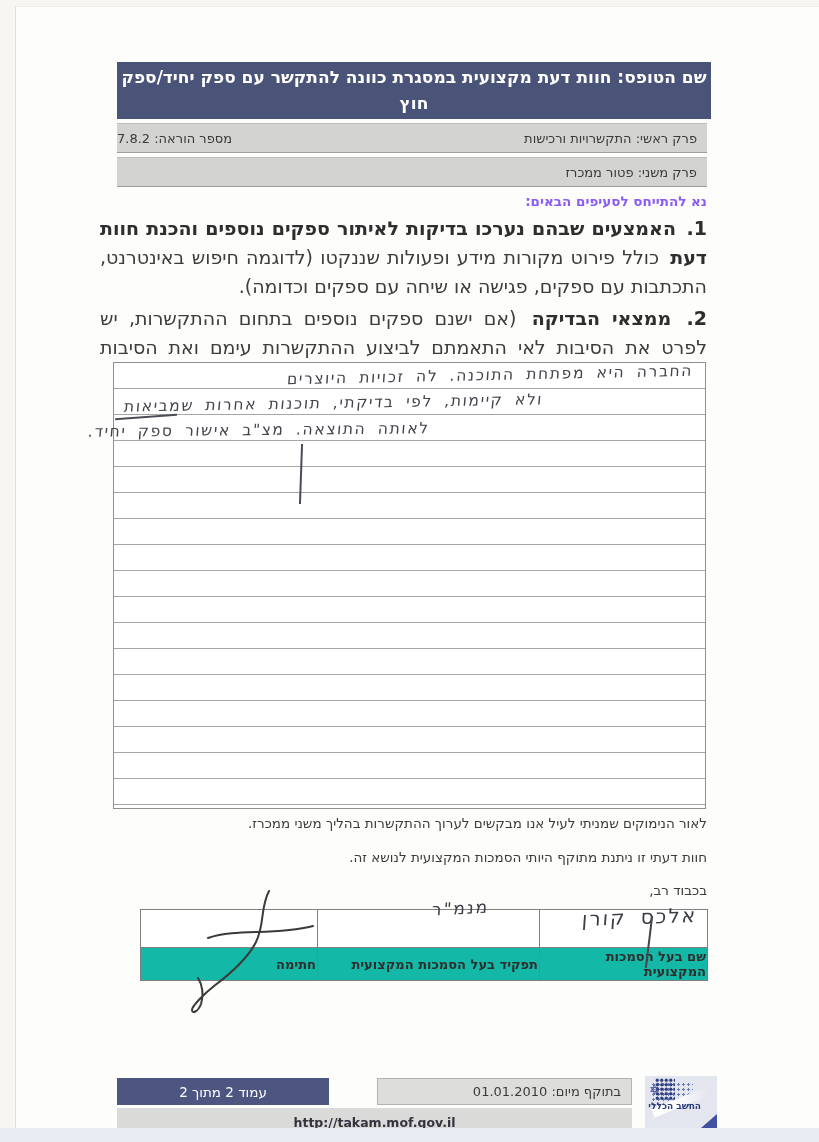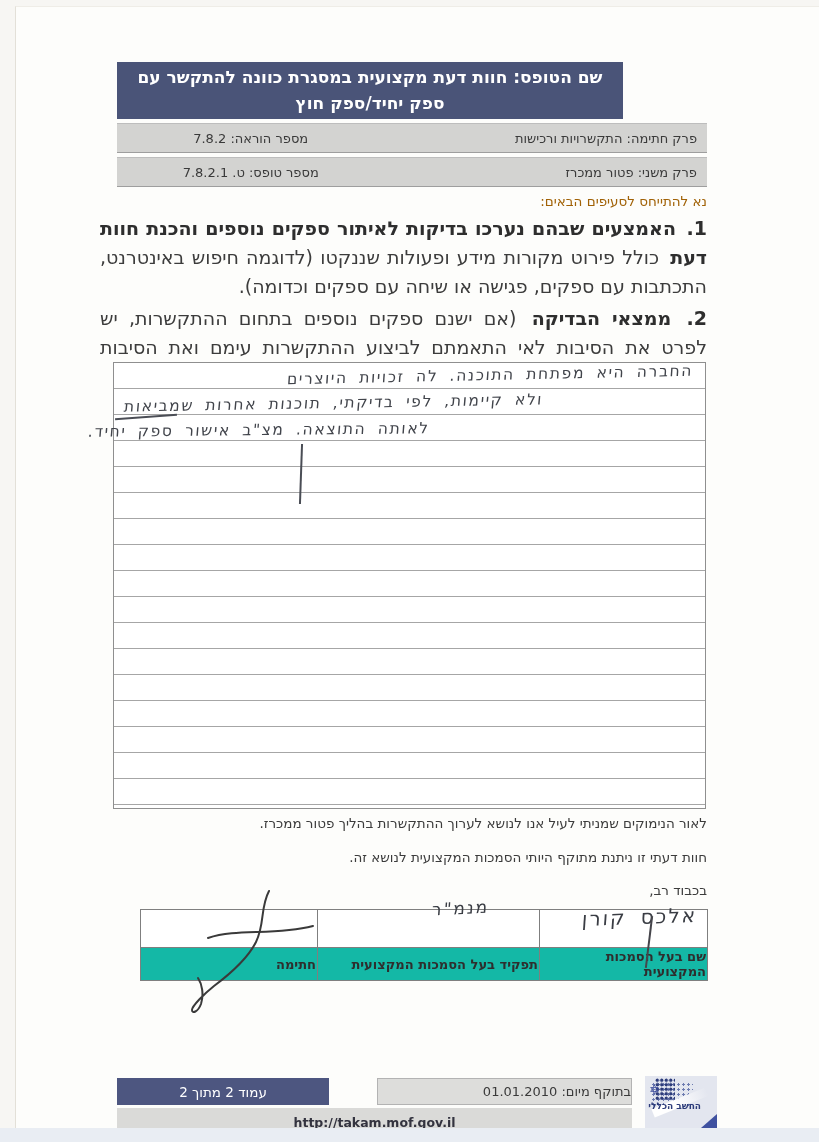--- a/index.html
+++ b/index.html
@@ -11,38 +11,38 @@
   }
   .scan{position:relative;width:819px;height:1142px;direction:rtl;}
   .paper{
     position:absolute;left:15px;top:6px;width:804px;height:1122px;
     background:#fdfdfb;border-left:1px solid #e3e0d8;border-top:1px solid #efede7;
   }
   .bottom-strip{position:absolute;left:0;top:1128px;width:819px;height:14px;background:#e9edf3;}
 
   
   .title-bar{
-    position:absolute;left:117px;top:62px;width:506px;height:57px;
+    position:absolute;left:117px;top:62px;width:594px;height:57px;
     background:#4a5478;color:#ffffff;
     font-size:17px;font-weight:bold;text-align:center;line-height:1.55;
     padding-top:2px;box-sizing:border-box;
   }
 
   
   .meta-row{
     position:absolute;left:117px;width:590px;height:30px;
     background:#d3d3d1;border-top:1px solid #bdbdbd;border-bottom:1px solid #9e9e9e;
     display:flex;align-items:center;font-size:13px;box-sizing:border-box;
   }
   .meta-row .cell-r{flex:0 0 54%;padding-right:10px;box-sizing:border-box;}
-  .meta-row .cell-l{flex:0 0 46%;padding-right:4px;box-sizing:border-box;text-align:center;}
+  .meta-row .cell-l{flex:0 0 46%;padding-right:4px;box-sizing:border-box;text-align:left;}
   .row1{top:123px;} .row2{top:157px;}
 
   
-  .intro{position:absolute;right:112px;top:193px;font-size:13.5px;font-weight:normal;color:#a16207;}
+  .intro{position:absolute;right:112px;top:193px;font-size:13.5px;font-weight:bold;color:#8b5cf6;}
   .items{position:absolute;right:112px;left:100px;top:214px;font-size:19px;color:#3c3c3c;}
   .items p{margin:0 0 3px 0;line-height:29px;text-align:justify;text-align-last:right;}
   .item-num{font-weight:bold;color:#2e2e2e;margin-left:4px;}
   .item-bold{font-weight:bold;color:#2e2e2e;margin-left:4px;}
 
   
   .notes-box{
     position:absolute;left:113px;top:362px;width:593px;height:447px;
     border:1px solid #8f8f8f;background:
       repeating-linear-gradient(to bottom,#ffffff 0px,#ffffff 25px,#a6a6a6 25px,#a6a6a6 26px);
@@ -89,21 +89,21 @@
 
   
   .footer-page-box{
     position:absolute;left:117px;top:1078px;width:212px;height:27px;
     background:#4d5680;color:#ffffff;font-size:13.5px;
     display:flex;align-items:center;justify-content:center;
   }
   .footer-date-box{
     position:absolute;left:377px;top:1078px;width:255px;height:27px;
     background:#dddddb;border:1px solid #b3b3b3;box-sizing:border-box;
-    font-size:13px;display:flex;align-items:center;
+    font-size:13px;display:flex;align-items:center;padding-right:10px;
   }
   .footer-url-bar{
     position:absolute;left:117px;top:1108px;width:515px;height:20px;
     background:#dadad8;overflow:hidden;text-align:center;
   }
   .footer-url-bar div{margin-top:7px;font-size:12.5px;font-weight:bold;color:#33333f;direction:ltr;}
 
   
   .logo{
     position:absolute;left:645px;top:1076px;width:72px;height:52px;
@@ -135,26 +135,25 @@
 <body>
 
 <div class="scan">
   <div class="paper"></div>
 
   <div class="title-bar">
     <span>שם הטופס: חוות דעת מקצועית במסגרת כוונה להתקשר עם ספק יחיד/ספק חוץ</span>
   </div>
 
   <div class="meta-row row1">
-    <div class="cell-r">פרק חתימה: התקשרויות ורכישות</div>
+    <div class="cell-r">פרק ראשי: התקשרויות ורכישות</div>
     <div class="cell-l">מספר הוראה: 7.8.2</div>
   </div>
   <div class="meta-row row2">
     <div class="cell-r">פרק משני: פטור ממכרז</div>
-    <div class="cell-l">מספר טופס: ט. 7.8.2.1</div>
   </div>
 
   <div class="intro">נא להתייחס לסעיפים הבאים:</div>
 
   <div class="items">
     <p>
       <span class="item-num">1.</span>
       <span class="item-bold">האמצעים שבהם נערכו בדיקות לאיתור ספקים נוספים והכנת חוות דעת</span>
       <span>כולל פירוט מקורות מידע ופעולות שננקטו (לדוגמה חיפוש באינטרנט, התכתבות עם ספקים, פגישה או שיחה עם ספקים וכדומה).</span>
     </p>
@@ -170,21 +169,21 @@
     </p>
   </div>
 
   <div class="notes-box"></div>
   <div class="hw hw1">החברה היא מפתחת התוכנה. לה זכויות היוצרים</div>
   <div class="hw hw2">ולא קיימות, לפי בדיקתי, תוכנות אחרות שמביאות</div>
   <div class="hw hw3">לאותה התוצאה. מצ"ב אישור ספק יחיד.</div>
   <div class="hw-stroke"></div>
   <div class="hw-desc"></div>
 
-  <div class="closing cl1">לאור הנימוקים שמניתי לעיל אנו לנושא לערוך ההתקשרות בהליך פטור ממכרז.</div>
+  <div class="closing cl1">לאור הנימוקים שמניתי לעיל אנו מבקשים לערוך ההתקשרות בהליך משני ממכרז.</div>
   <div class="closing cl2">חוות דעתי זו ניתנת מתוקף היותי הסמכות המקצועית לנושא זה.</div>
   <div class="closing cl3">בכבוד רב,</div>
 
   <table class="sig-table">
     <tbody>
         <tr class="val-row">
       <td class="col-name"></td>
       <td class="col-role"></td>
       <td class="col-sig"></td>
     </tr>

